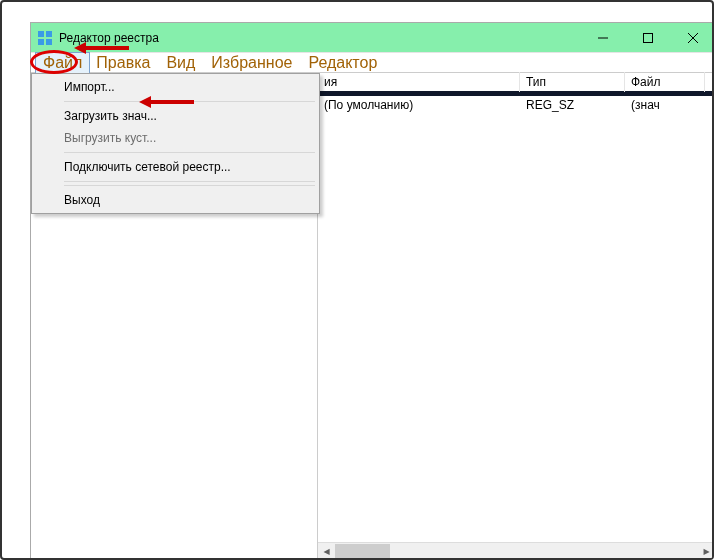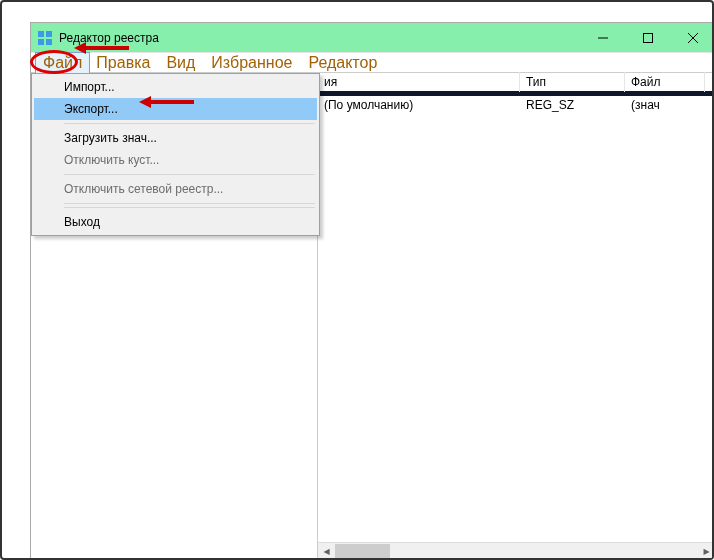--- a/index.html
+++ b/index.html
@@ -227,33 +227,30 @@
         <div class="scroll-thumb"></div>
         <div style="flex:1"></div>
         <div class="scroll-arrow">▶</div>
       </div>
     </div>
 
     <div class="dropdown" id="dropdown">
         <div class="dd-item">
           <span>Импорт...</span>
         </div>
-        <div class="dd-item highlight">
-          <span>Экспорт...</span>
-        </div>
         <div class="dd-sep"></div>
         <div class="dd-item">
           <span>Загрузить знач...</span>
         </div>
         <div class="dd-item disabled">
-          <span>Отключить куст...</span>
-        </div>
-        <div class="dd-sep"></div>
-        <div class="dd-item disabled">
-          <span>Отключить сетевой реестр...</span>
+          <span>Выгрузить куст...</span>
+        </div>
+        <div class="dd-sep"></div>
+        <div class="dd-item">
+          <span>Подключить сетевой реестр...</span>
         </div>
         <div class="dd-sep"></div>
         <div class="dd-sep"></div>
         <div class="dd-item">
           <span>Выход</span>
         </div>
       </div>
   </div>
 </div>
 

